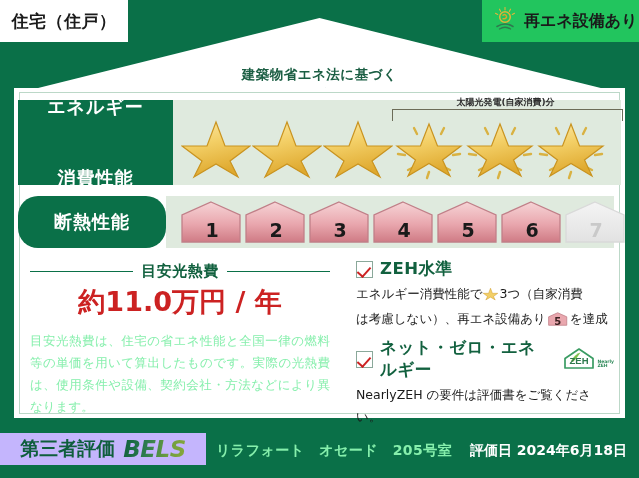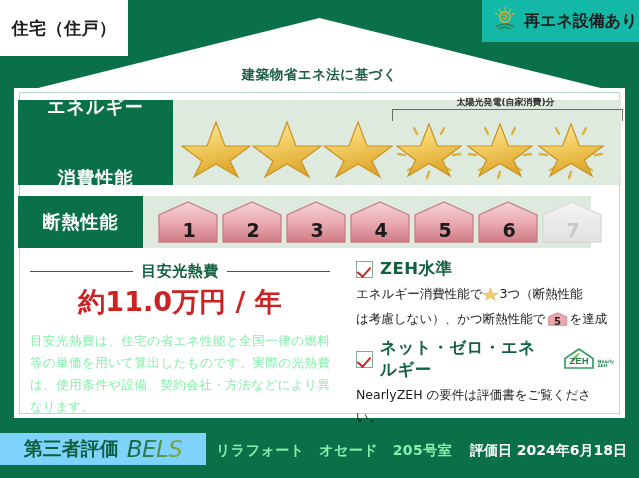--- a/index.html
+++ b/index.html
@@ -6,27 +6,27 @@
   body{
     width:639px;height:478px;
     background:#0a7048;
     font-family:"DejaVu Sans","Liberation Sans",sans-serif;
     overflow:hidden;
     position:relative;
   }
   
   .topbar{position:absolute;left:0;top:0;width:639px;height:44px;}
   .badge-left{
-    position:absolute;left:0;top:0;width:128px;height:56px;
+    position:absolute;left:0;top:0;width:128px;height:42px;
     background:#ffffff;display:flex;align-items:center;justify-content:center;
   }
   .badge-left span{font-size:17px;font-weight:bold;color:#1a1a1a;letter-spacing:.5px;}
   .badge-right{
     position:absolute;right:0;top:0;width:157px;height:42px;
-    background:#14b8a6;display:flex;align-items:center;justify-content:flex-start;
+    background:#22c55e;display:flex;align-items:center;justify-content:flex-start;
     padding-left:10px;box-sizing:border-box;gap:6px;
   }
   .badge-right .txt{font-size:16px;font-weight:bold;color:#1a1a1a;letter-spacing:0px;}
   
   .roof{
     position:absolute;left:14px;top:18px;width:611px;height:76px;
     background:#ffffff;
     clip-path:polygon(0% 100%, 50% 0%, 100% 100%);
   }
   .roof-inner{
@@ -55,21 +55,21 @@
     background:#0a7048;color:#ffffff;display:flex;flex-direction:column;
     align-items:center;justify-content:center;box-sizing:border-box;
   }
   .row-label span{font-size:18px;font-weight:bold;line-height:1.25;letter-spacing:1px;}
   .row-body{background:#dfeade;height:100%;position:relative;box-sizing:border-box;}
 
   #row-energy{left:18px;top:100px;width:603px;height:85px;}
   #row-energy .row-label{width:155px;height:85px;gap:48px;}
   #row-energy .row-body{width:448px;}
   #row-insul{left:18px;top:196px;width:603px;height:52px;}
-  #row-insul .row-label{width:125px;height:52px;}
+  #row-insul .row-label{width:148px;height:52px;border-radius:20px;}
   #row-insul .row-body{width:448px;}
 
   
   .stars{position:absolute;left:8px;top:14px;display:flex;align-items:center;gap:1px;}
   .star-wrap{position:relative;width:70px;height:66px;}
   .bracket{
     position:absolute;left:219px;top:9px;width:231px;height:12px;
     border:1.2px solid #6c6c58;border-bottom:none;box-sizing:border-box;
   }
   .bracket-label{
@@ -118,26 +118,26 @@
     font-size:12.5px;line-height:1.72;color:#1a1a1a;margin-top:3px;
   }
   .inline-star{display:inline-block;vertical-align:-3px;margin:0 1px;}
   .inline-house{display:inline-block;vertical-align:-4px;margin:0 2px;position:relative;width:20px;height:16px;}
   .inline-house .n{position:absolute;left:0;top:2px;width:20px;text-align:center;font-size:10px;font-weight:bold;color:#3a2020;}
   .zeh-logo{display:inline-flex;align-items:flex-end;vertical-align:-5px;margin-left:4px;}
   .zeh-logo .sub{font-size:4.5px;color:#2f8a5a;line-height:1.05;margin-left:1px;margin-bottom:2px;font-weight:bold;}
   
   .bottom{position:absolute;left:0;bottom:0;width:639px;height:52px;}
   .bels-box{
-    position:absolute;left:0;top:7px;width:206px;height:32px;background:#7dd3fc;
+    position:absolute;left:0;top:7px;width:206px;height:32px;background:#c4b5fd;
     display:flex;align-items:center;justify-content:center;gap:8px;
   }
   .bels-jp{font-size:19px;font-weight:bold;color:#0f5e3d;letter-spacing:0px;}
   .bels-mark{
-    font-size:23px;font-weight:normal;font-style:italic;letter-spacing:-.5px;
+    font-size:23px;font-weight:bold;font-style:italic;letter-spacing:-.5px;
     background:linear-gradient(100deg,#0f5e3d 0%,#2e7d4f 38%,#6f9e3e 72%,#8aa83a 100%);
     -webkit-background-clip:text;background-clip:text;color:transparent;
   }
   .bottom-name{
     position:absolute;left:216px;top:16px;font-size:14px;font-weight:bold;color:#86efac;letter-spacing:.5px;
   }
   .bottom-date{
     position:absolute;right:12px;top:16px;font-size:14px;font-weight:bold;color:#ffffff;letter-spacing:0px;
   }
 </style>
@@ -334,21 +334,21 @@
 
 <div class="zeh-block">
 
   <div class="zeh-item">
     <div class="zeh-head">
       <div class="chk"></div>
       <div class="zeh-title">ZEH水準</div>
     </div>
     <div class="zeh-desc"><span>エネルギー消費性能で</span><span class="inline-star"><svg width="15" height="15" viewBox="0 0 70 66">
             <polygon points="35,8 44,32 69,32 49,47 57,63 35,50 13,63 21,47 1,32 26,32" fill="#f3cf66" stroke="#c9931f" stroke-width="2"></polygon>
-          </svg></span><span>3つ（断熱性能</span><br><span>は考慮しない）、かつ断熱性能で</span><span class="inline-house"><svg width="20" height="16" viewBox="0 0 64 46">
+          </svg></span><span>3つ（自家消費</span><br><span>は考慮しない）、再エネ設備あり</span><span class="inline-house"><svg width="20" height="16" viewBox="0 0 64 46">
             <polygon points="31,3 60,16 60,43 2,43 2,16" fill="#e9a7ae" stroke="#c07f88" stroke-width="2.5"></polygon>
           </svg><span class="n">5</span></span><span>を達成</span></div>
   </div>
 
   <div class="zeh-item">
     <div class="zeh-head">
       <div class="chk"></div>
       <div class="zeh-title">ネット・ゼロ・エネルギー</div>
       <span class="zeh-logo">
         <svg width="34" height="24" viewBox="0 0 34 24">

